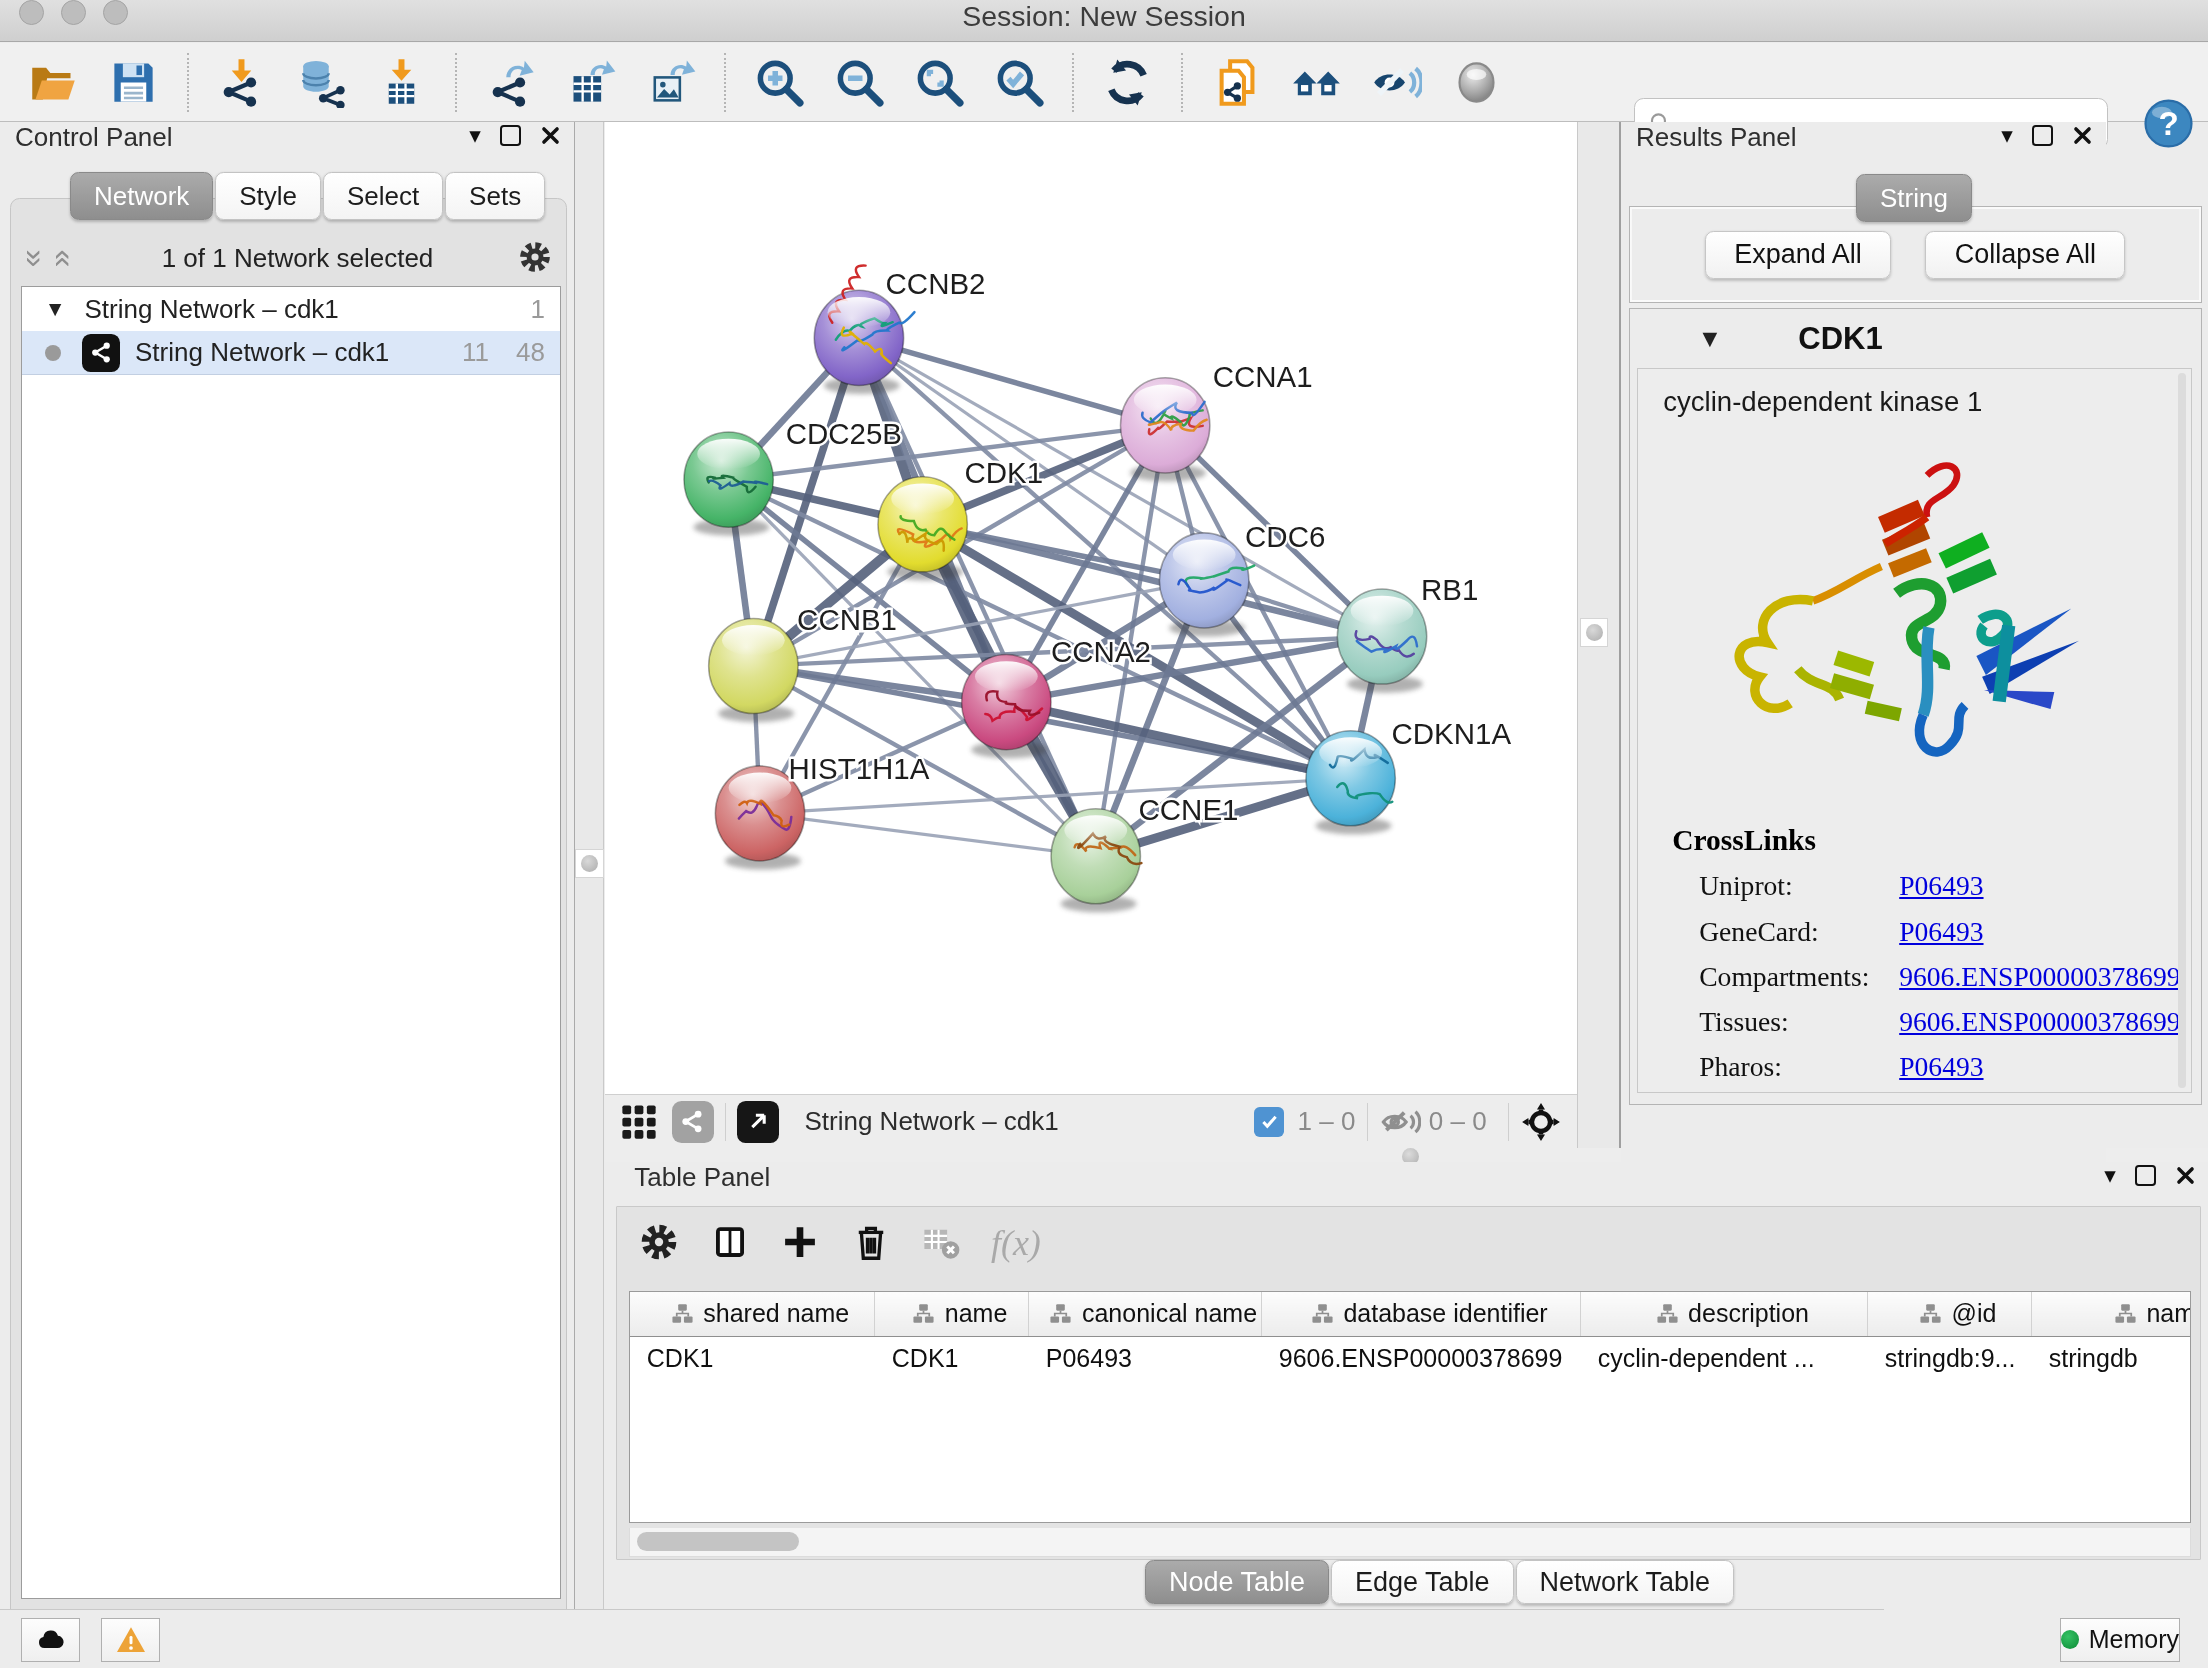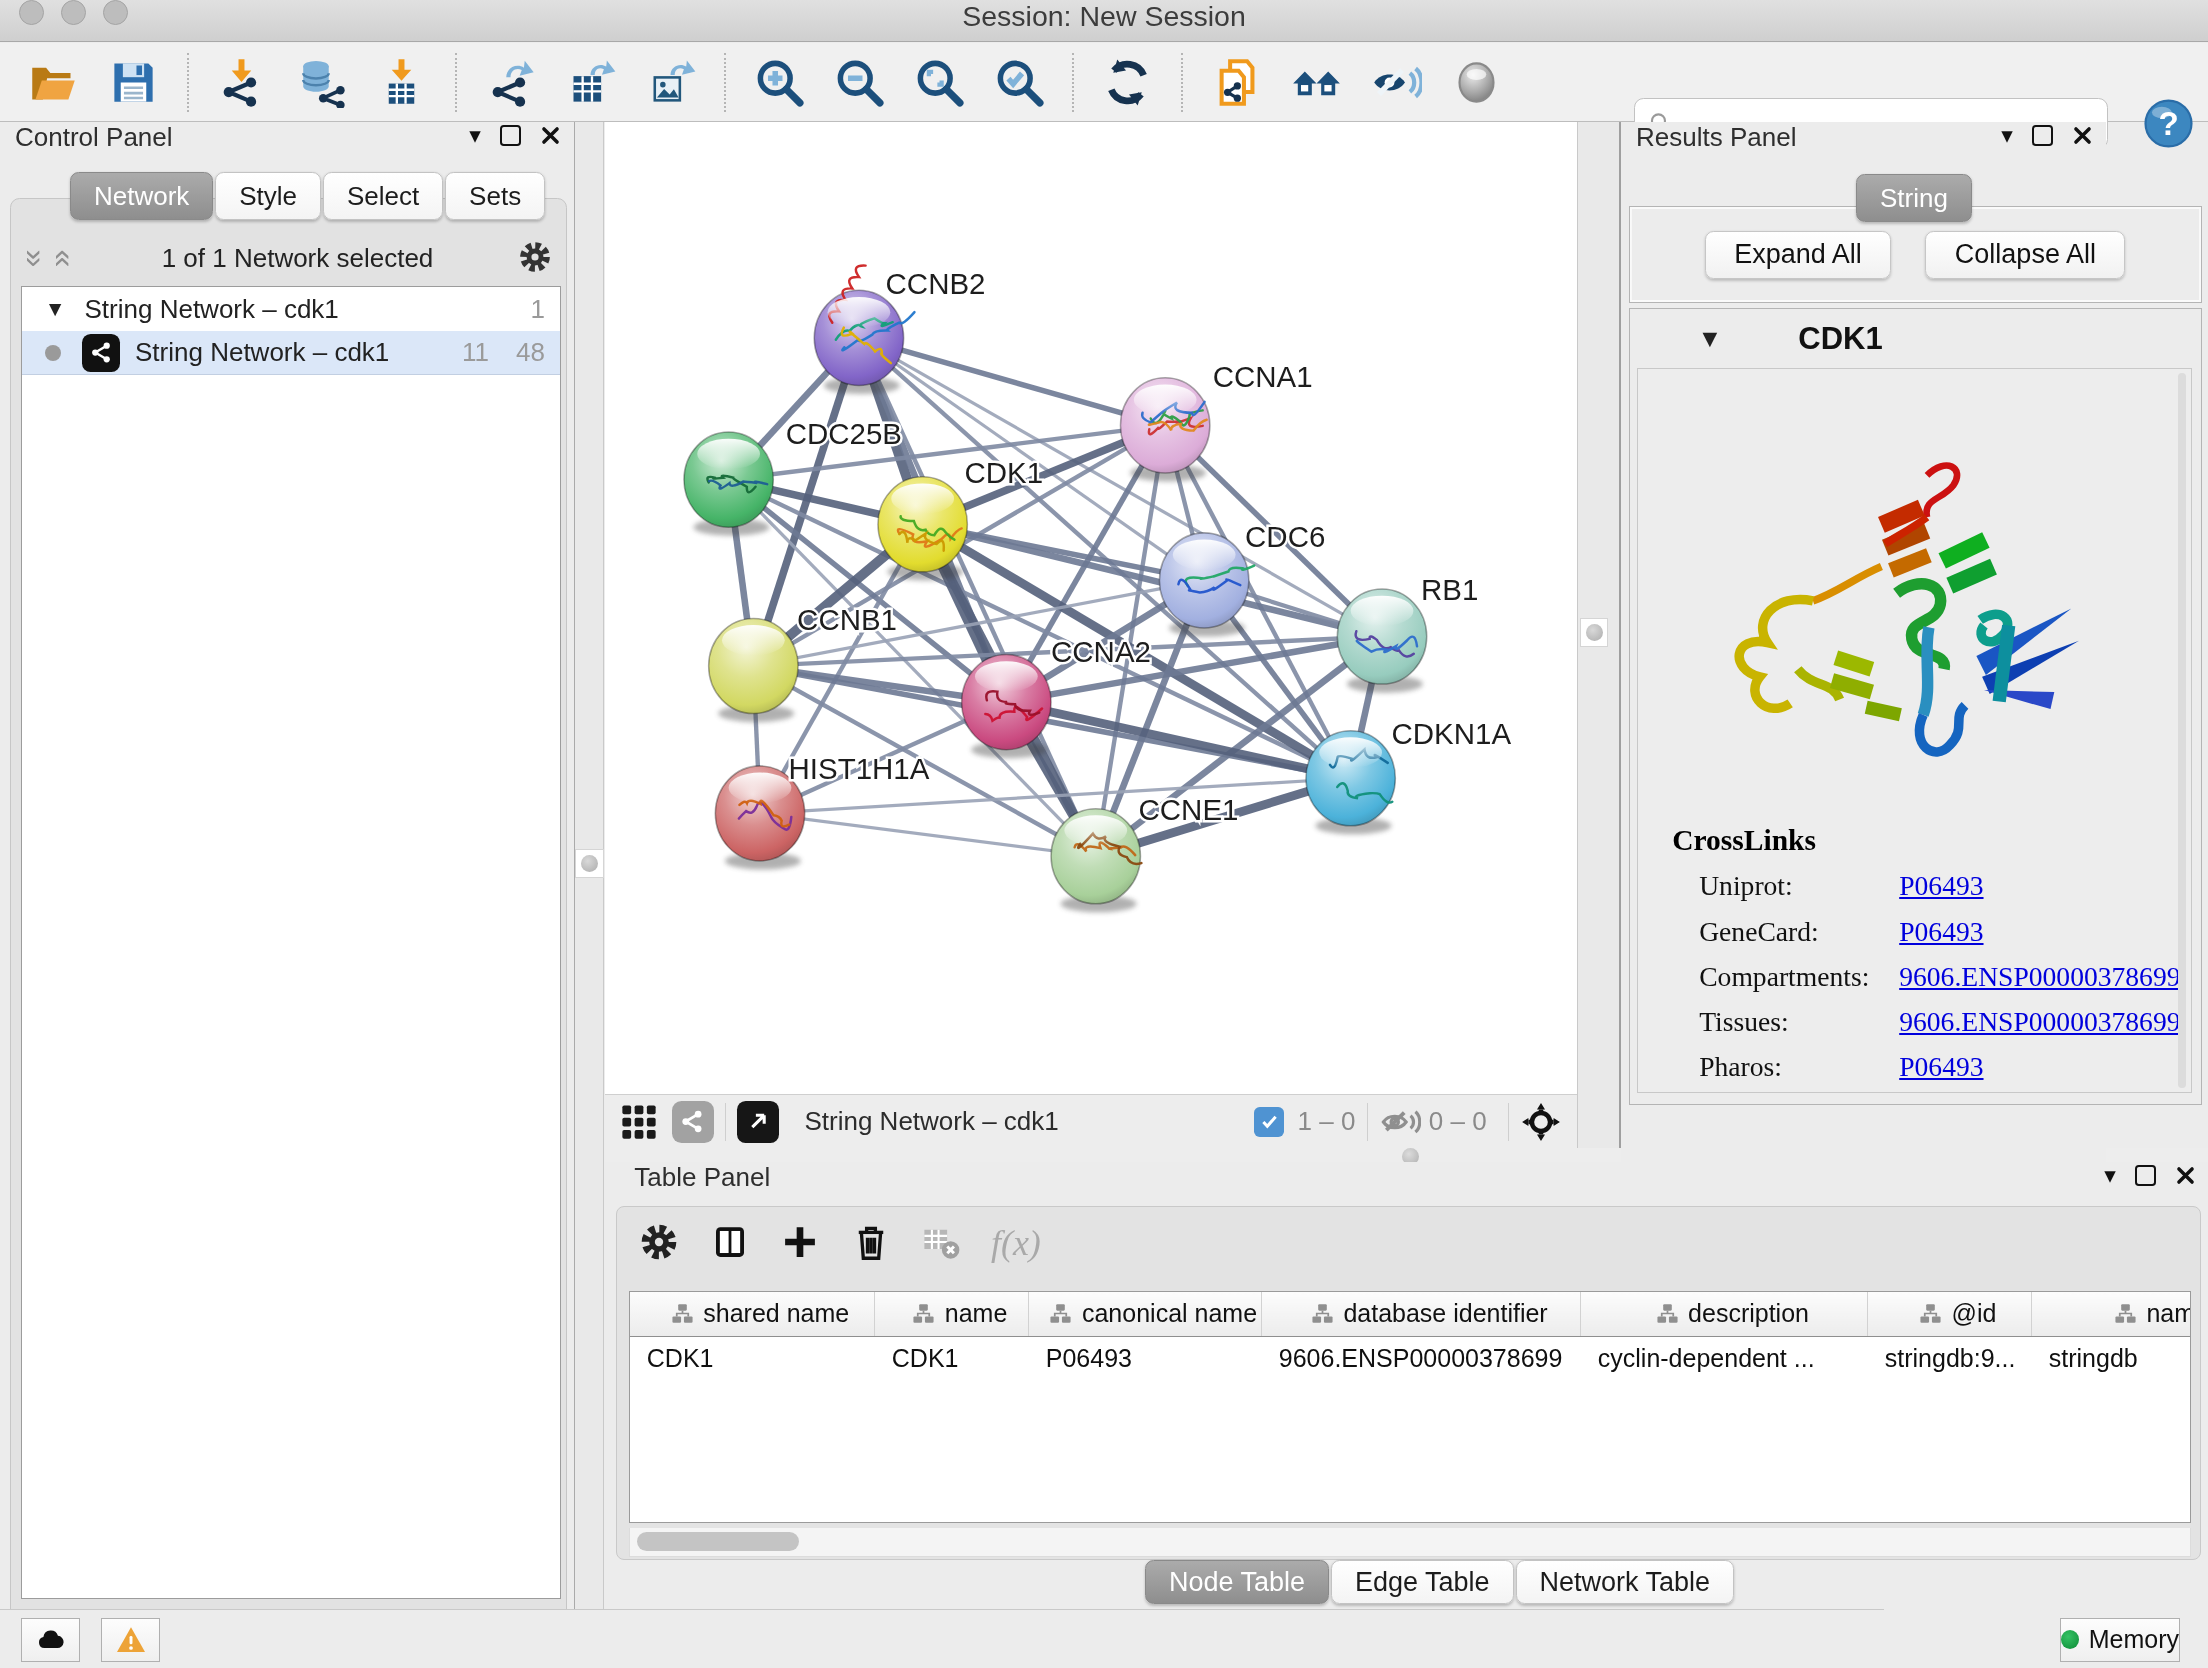--- a/index.html
+++ b/index.html
@@ -111,21 +111,21 @@
   .structure { position:absolute; left:61px; top:76px; width:380px; height:380px; }
   .crosslinks { position:absolute; left:0px; top:455px; width:100%; font-family:"Liberation Serif", serif; }
   .cl-title { font-size:29.5px; font-weight:bold; margin-left:34px; color:#000; }
   .cl-row { display:flex; font-size:27.6px; margin:13.3px 0 0 61px; }
   .cl-label { width:200px; color:#111; }
   .cl-value { color:#0000dd; text-decoration:underline; }
   .rp-scroll { position:absolute; right:5.7px; top:3.8px; width:7.6px; height:715px; background:#dcdcdc; border-radius:3.8px; }
   
   .table-panel { position:absolute; left:605px; top:1162px; width:1604px; height:447px; background:#ececec; }
   .tp-container { position:absolute; left:11.4px; top:44px; width:1585px; height:354px;
-    background:#e3e3e3; border:1px solid #c9c9c9; border-radius:8px; }
+    background:#e3e3e3; border:1px solid #c9c9c9; border-radius:1px; }
   .tp-icons { display:flex; align-items:center; gap:28.5px; height:72px; padding-left:21px; }
   .tp-icons .ic svg { width:42px; height:42px; }
   .tp-icons .fx { font-family:"Liberation Serif", serif; font-style:italic; font-size:36px; color:#a9a9a9; }
   .tbl-wrap { position:absolute; left:11.4px; top:84px; width:1562px; height:232px; background:#fff; border:1px solid #9a9a9a; overflow:hidden; }
   table.grid { border-collapse:collapse; table-layout:fixed; width:1712px; font-size:25px; }
   table.grid th { height:44px; font-weight:normal; color:#111;
     background:linear-gradient(#fcfcfc,#ececec); border-bottom:1.9px solid #8f8f8f; border-right:1px solid #d2d2d2;padding-left:16px; }
   table.grid th .hcell { display:flex; align-items:center; justify-content:center; gap:9.5px; }
   table.grid th svg { width:23px; height:23px; }
   table.grid td { height:44px; padding-left:17px; border-right:0; color:#101010; }
@@ -711,20 +711,21 @@
   <div class="rp-box1">
     <span class="btn">Expand All</span>
     <span class="btn">Collapse All</span>
   </div>
   <div class="rp-box2">
     <div class="rp-gene-row">
       <span class="tri">▼</span>
       <span class="rp-gene">CDK1</span>
     </div>
     <div class="rp-content">
+      <div class="rp-desc">cyclin-dependent kinase 1</div>
       <svg class="structure" viewBox="0 0 200 200">
         <path d="M120 16 C130 6 140 12 134 21 C128 29 118 28 120 38" fill="none" stroke="#cc1111" stroke-width="3.5"></path>
         <path d="M96 42 l21 -9" stroke="#c42b00" stroke-width="9" fill="none"></path>
         <path d="M98 54 l22 -9" stroke="#b04500" stroke-width="9" fill="none"></path>
         <path d="M101 66 l20 -8" stroke="#c46a00" stroke-width="8" fill="none"></path>
         <path d="M120 38 C112 44 104 48 98 52" fill="none" stroke="#cc2200" stroke-width="4"></path>
         <path d="M96 64 C82 70 72 78 60 82" fill="none" stroke="#d98e00" stroke-width="4"></path>
         <path d="M60 82 C40 78 28 92 36 104 C18 100 16 118 32 122 C24 132 36 144 48 136" fill="none" stroke="#c9b400" stroke-width="5"></path>
         <path d="M52 118 C60 128 70 124 74 134" fill="none" stroke="#aab400" stroke-width="5"></path>
         <path d="M72 112 l19 6" stroke="#9cb800" stroke-width="8" fill="none"></path>

